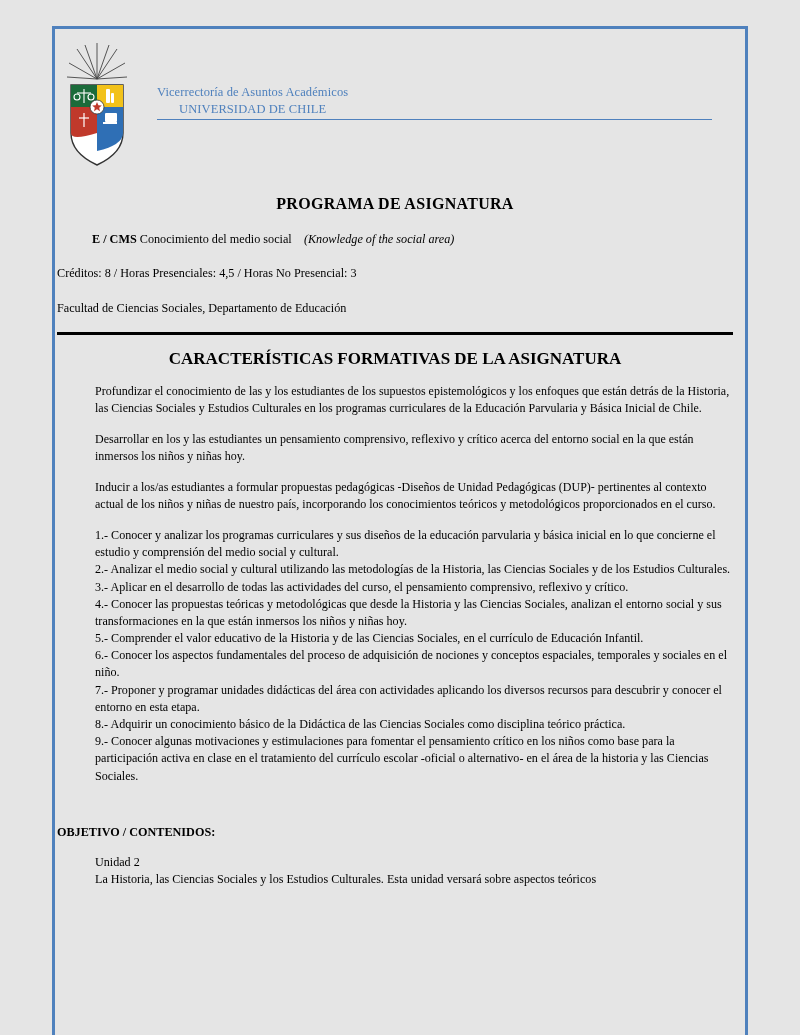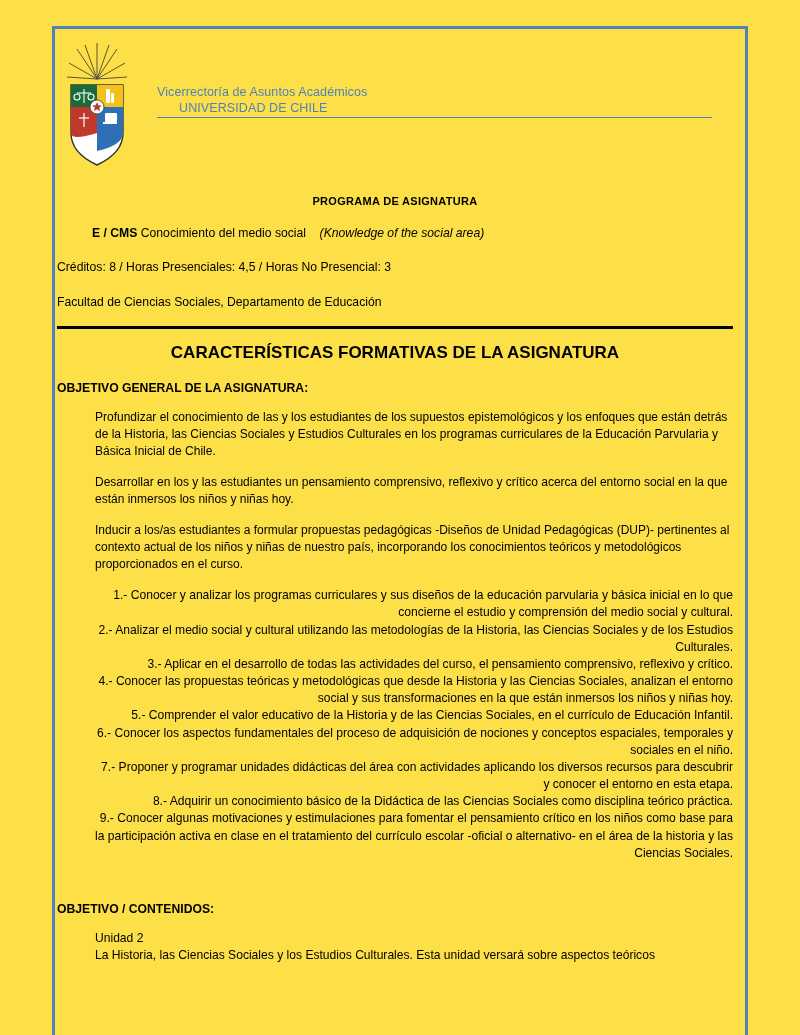--- a/index.html
+++ b/index.html
@@ -4,22 +4,22 @@
 <style>
   html, body {
     margin: 0;
     padding: 0;
     background: #ffffff;
   }
   .page {
     position: relative;
     width: 800px;
     height: 1035px;
-    background: #fde047;
-    font-family: Liberation Sans, sans-serif;
+    background: #e5e5e5;
+    font-family: Liberation Serif, serif;
     color: #000000;
     overflow: hidden;
     box-sizing: border-box;
   }
   
   .frame-top {
     position: absolute;
     left: 52px;
     top: 26px;
     width: 696px;
@@ -87,21 +87,21 @@
     height: 1px;
     background: #4f81bd;
   }
 
   .body-pad {
     padding: 0 12px 0 2px;
   }
 
   h1.doc-title {
     text-align: center;
-    font-size: 11px;
+    font-size: 16px;
     font-weight: bold;
     margin: 26px 0 0 0;
     letter-spacing: 0.3px;
   }
 
   p.meta {
     font-size: 12.2px;
     margin: 18px 0 0 0;
     line-height: 1.35;
   }
@@ -243,31 +243,30 @@
       </p>
 
       <p class="meta meta-indent">Créditos: 8 / Horas Presenciales: 4,5 / Horas No Presencial: 3</p>
 
       <p class="meta meta-indent">Facultad de Ciencias Sociales, Departamento de Educación</p>
 
       <div class="hr-thick"></div>
 
       <h2 class="section-title">CARACTERÍSTICAS FORMATIVAS DE LA ASIGNATURA</h2>
 
-      <h3 class="sub-title">OBJETIVO GENERAL DE LA ASIGNATURA:</h3>
 
       <div class="indent-block">
         <p>Profundizar el conocimiento de las y los estudiantes de los supuestos epistemológicos y los enfoques que están detrás de la Historia, las Ciencias Sociales y Estudios Culturales en los programas curriculares de la Educación Parvularia y Básica Inicial de Chile.</p>
         <p>Desarrollar en los y las estudiantes un pensamiento comprensivo, reflexivo y crítico acerca del entorno social en la que están inmersos los niños y niñas hoy.</p>
         <p>Inducir a los/as estudiantes a formular propuestas pedagógicas -Diseños de Unidad Pedagógicas (DUP)- pertinentes al contexto actual de los niños y niñas de nuestro país, incorporando los conocimientos teóricos y metodológicos proporcionados en el curso.</p>
       </div>
 
 
       <div class="list-block">
-        <p style="white-space: pre-line; text-align: right;">1.- Conocer y analizar los programas curriculares y sus diseños de la educación parvularia y básica inicial en lo que concierne el estudio y comprensión del medio social y cultural.
+        <p style="white-space: pre-line;">1.- Conocer y analizar los programas curriculares y sus diseños de la educación parvularia y básica inicial en lo que concierne el estudio y comprensión del medio social y cultural.
 2.- Analizar el medio social y cultural utilizando las metodologías de la Historia, las Ciencias Sociales y de los Estudios Culturales.
 3.- Aplicar en el desarrollo de todas las actividades del curso, el pensamiento comprensivo, reflexivo y crítico.
 4.- Conocer las propuestas teóricas y metodológicas que desde la Historia y las Ciencias Sociales, analizan el entorno social y sus transformaciones en la que están inmersos los niños y niñas hoy.
 5.- Comprender el valor educativo de la Historia y de las Ciencias Sociales, en el currículo de Educación Infantil.
 6.- Conocer los aspectos fundamentales del proceso de adquisición de nociones y conceptos espaciales, temporales y sociales en el niño.
 7.- Proponer y programar unidades didácticas del área con actividades aplicando los diversos recursos para descubrir y conocer el entorno en esta etapa.
 8.- Adquirir un conocimiento básico de la Didáctica de las Ciencias Sociales como disciplina teórico práctica.
 9.- Conocer algunas motivaciones y estimulaciones para fomentar el pensamiento crítico en los niños como base para la participación activa en clase en el tratamiento del currículo escolar -oficial o alternativo- en el área de la historia y las Ciencias Sociales.</p>
       </div>
 

